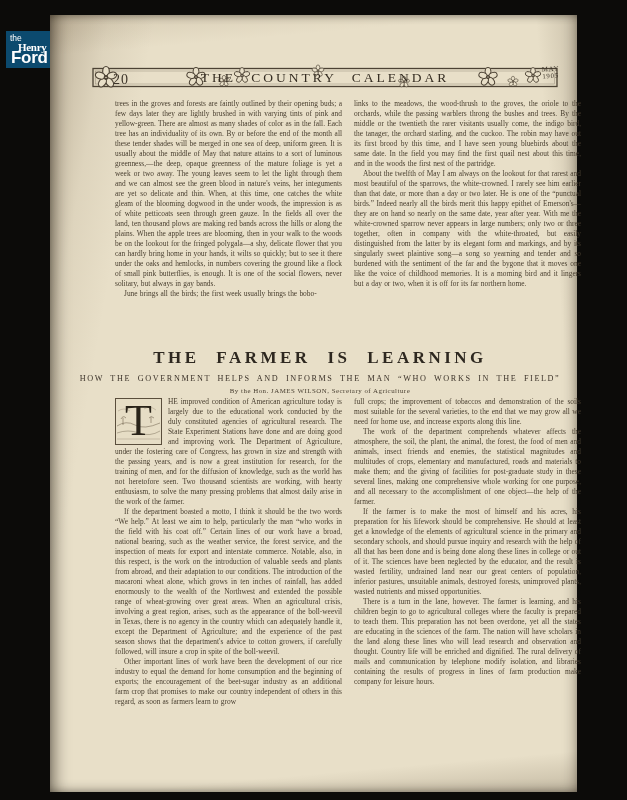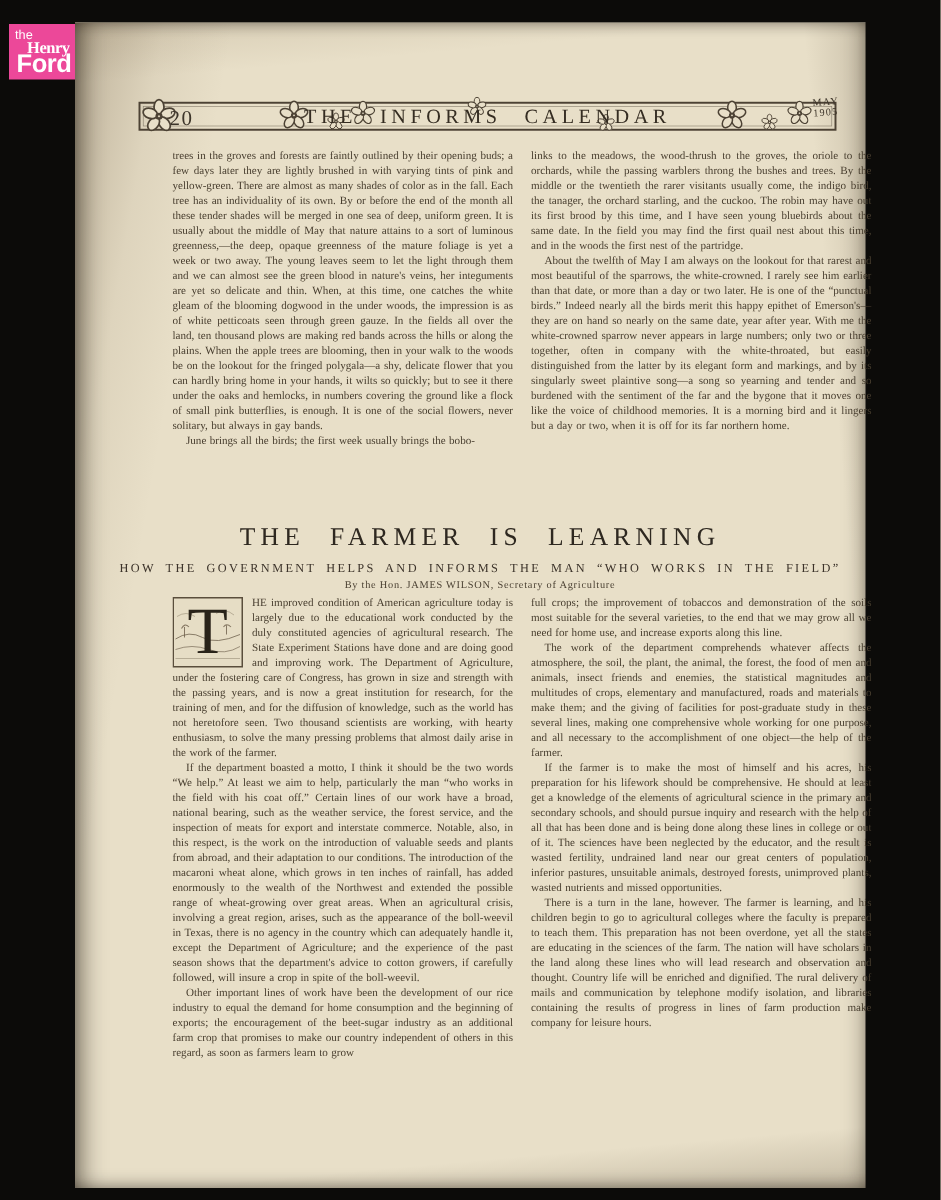--- a/index.html
+++ b/index.html
@@ -3,22 +3,22 @@
 <meta charset="utf-8">
 <style>
   html,body{margin:0;padding:0;}
   body{
     width:627px;height:800px;position:relative;overflow:hidden;
     background:#0c0b09;
     font-family:"Liberation Serif",serif;
   }
   
   .hf-logo{
-    position:absolute;left:6px;top:16px;width:45px;height:37px;
-    background:#ec4899;color:#fff;
+    position:absolute;left:6px;top:31px;width:45px;height:37px;
+    background:#0c4a6e;color:#fff;
     font-family:"Liberation Sans",sans-serif;
     padding:3px 3px 2px 3px;box-sizing:border-box;
     cursor:pointer;
   }
   .hf-logo .the{display:block;font-size:8.5px;line-height:8px;margin-left:1px;font-weight:normal;}
   .hf-logo .henry{display:block;font-size:11px;line-height:10px;font-weight:bold;margin-left:9px;letter-spacing:-0.3px;font-family:Liberation Serif, serif;}
   .hf-logo .ford{display:block;font-size:17px;line-height:11px;font-weight:bold;margin-left:2px;letter-spacing:-0.3px;}
 
   
   .page{
@@ -55,21 +55,21 @@
     margin:0;font-size:7.4px;line-height:10px;text-align:justify;
     color:#473d2e;word-spacing:0.4px;
   }
   .para.indent{text-indent:9px;}
   .top-section{position:absolute;left:37px;top:84px;width:466px;height:250px;overflow:hidden;}
   .article-section{position:absolute;left:37px;top:382px;width:466px;height:364px;overflow:hidden;}
 
   
   .article-head{position:absolute;left:20px;top:334px;width:500px;text-align:center;}
   .article-title{
-    margin:0;font-weight:normal;font-size:17px;line-height:18px;
+    margin:0;font-weight:bold;font-size:17px;line-height:18px;
     letter-spacing:3.5px;word-spacing:9px;color:#2e2820;
   }
   .article-subtitle{
     margin:7px 0 0 0;font-size:8.2px;line-height:9px;
     letter-spacing:1.6px;word-spacing:3px;color:#3c332a;white-space:nowrap;
   }
   .article-byline{
     margin:4px 0 0 0;font-size:6.9px;line-height:8px;letter-spacing:0.5px;color:#4a4032;
   }
 
@@ -113,21 +113,21 @@
       <use href="#fl" transform="translate(104,15) scale(1.25)"></use>
       <use href="#fl" transform="translate(132,19) scale(0.75)"></use>
       <use href="#fl" transform="translate(150,13.5) scale(1.05)"></use>
       <use href="#fl" transform="translate(226,9) scale(0.8)"></use>
       <use href="#fl" transform="translate(312,20) scale(0.75)"></use>
       <use href="#fl" transform="translate(396,15) scale(1.25)"></use>
       <use href="#fl" transform="translate(421,19.5) scale(0.7)"></use>
       <use href="#fl" transform="translate(441,13.5) scale(1.05)"></use>
     </svg>
     <span class="banner-num">20</span>
-    <span class="banner-title">THE INFORMS CALENDAR</span>
+    <span class="banner-title">THE COUNTRY CALENDAR</span>
     <span class="banner-date">
       <span>MAY</span><br>
       <span>1905</span>
     </span>
   </div>
 
   <div class="top-section cols">
     <div class="col">
 
     <p class="para">trees in the groves and forests are faintly outlined by their opening buds; a few days later they are lightly brushed in with varying tints of pink and yellow-green. There are almost as many shades of color as in the fall. Each tree has an individuality of its own. By or before the end of the month all these tender shades will be merged in one sea of deep, uniform green. It is usually about the middle of May that nature attains to a sort of luminous greenness,—the deep, opaque greenness of the mature foliage is yet a week or two away. The young leaves seem to let the light through them and we can almost see the green blood in nature's veins, her integuments are yet so delicate and thin. When, at this time, one catches the white gleam of the blooming dogwood in the under woods, the impression is as of white petticoats seen through green gauze. In the fields all over the land, ten thousand plows are making red bands across the hills or along the plains. When the apple trees are blooming, then in your walk to the woods be on the lookout for the fringed polygala—a shy, delicate flower that you can hardly bring home in your hands, it wilts so quickly; but to see it there under the oaks and hemlocks, in numbers covering the ground like a flock of small pink butterflies, is enough. It is one of the social flowers, never solitary, but always in gay bands.</p>

